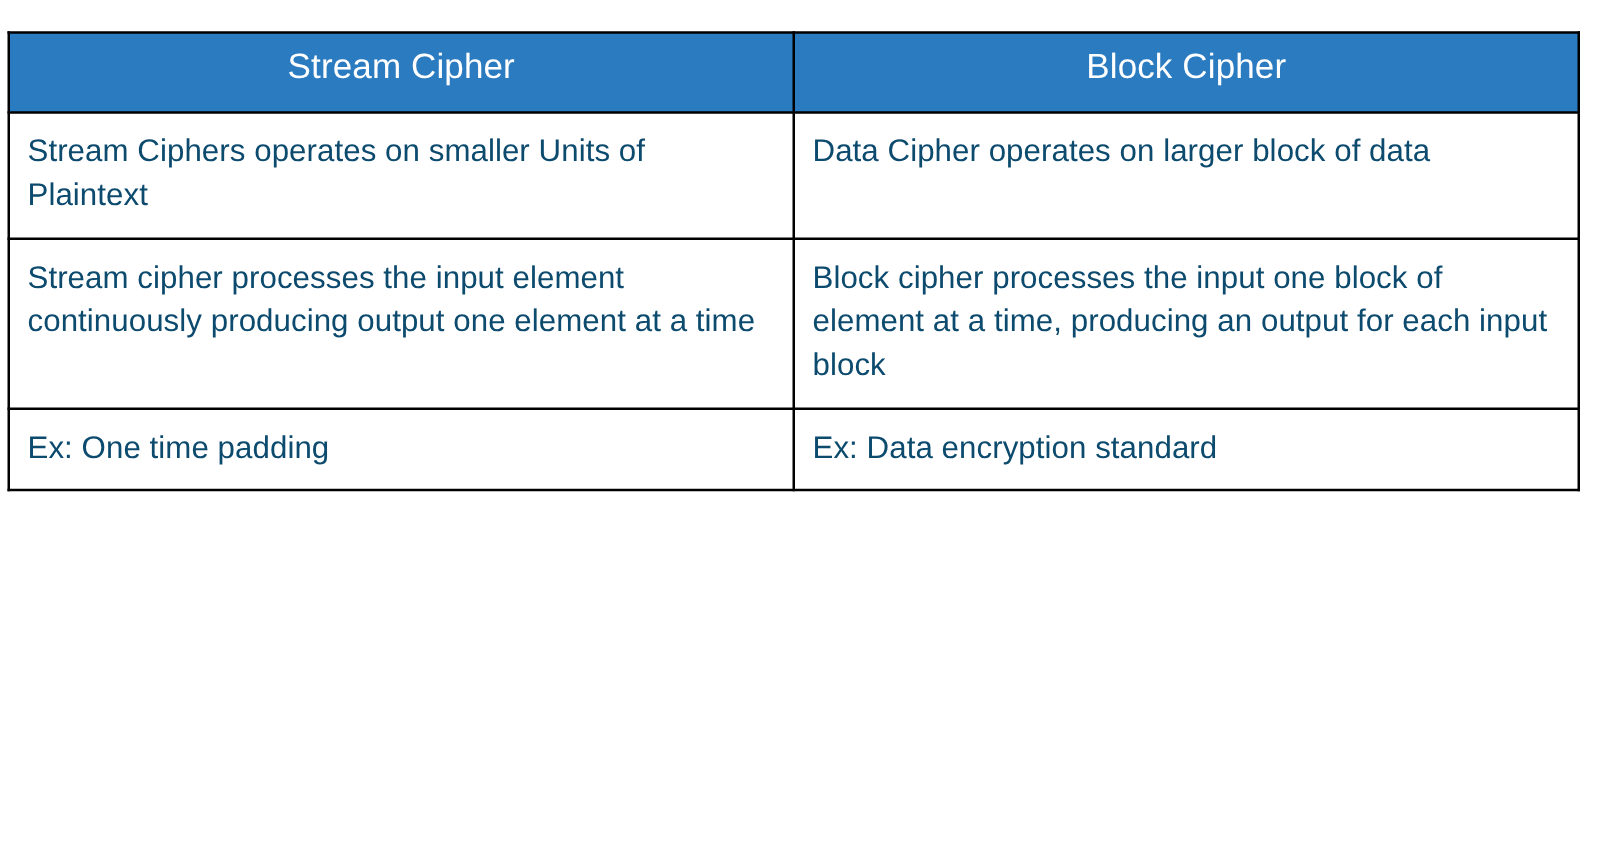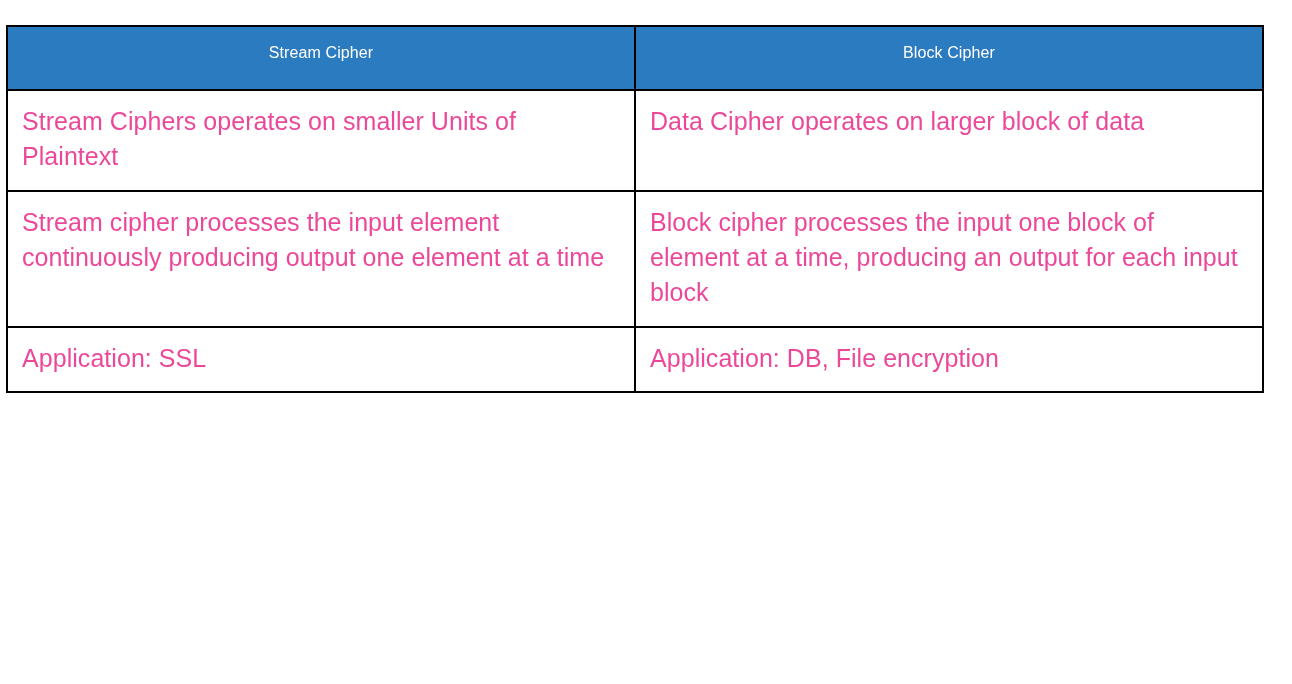--- a/index.html
+++ b/index.html
@@ -51,37 +51,37 @@
     background: #2b7bc0;
     border: 2px solid #000000;
     padding: 0;
   }
   .header-cell-inner {
     display: flex;
     align-items: center;
     justify-content: center;
     height: 52px;
     color: #ffffff;
-    font-size: 16px;
+    font-size: 28px;
     line-height: 30px;
     font-weight: 400;
     letter-spacing: 0.1px;
     white-space: nowrap;
   }
 
   
   .comparison-table tbody td {
     background: #ffffff;
   }
   .cell-inner {
     padding: 13px 16px 14px 14px;
     font-size: 25px;
     line-height: 35px;
     font-weight: 400;
-    color: #ec4899;
+    color: #0c4a6e;
     letter-spacing: 0.05px;
   }
 
   
   tr[data-rowindex="0"] .cell-inner { min-height: 72px; }
   tr[data-rowindex="1"] .cell-inner { min-height: 37px; }
   tr[data-rowindex="2"] .cell-inner { min-height: 107px; }
   tr[data-rowindex="3"] .cell-inner { min-height: 35px; }
   tr[data-rowindex="4"] .cell-inner { min-height: 35px; }
   tr[data-rowindex="5"] .cell-inner { min-height: 36px; }
@@ -119,24 +119,24 @@
         </td>
       </tr>
       <tr data-rowindex="2">
         <td>
           <div class="cell-inner">Stream cipher processes the input element continuously producing output one element at a time</div>
         </td>
         <td>
           <div class="cell-inner">Block cipher processes the input one block of element at a time, producing an output for each input block</div>
         </td>
       </tr>
-      <tr data-rowindex="6">
+      <tr data-rowindex="5">
         <td>
-          <div class="cell-inner">Application: SSL</div>
+          <div class="cell-inner">Ex: One time padding</div>
         </td>
         <td>
-          <div class="cell-inner">Application: DB, File encryption</div>
+          <div class="cell-inner">Ex: Data encryption standard</div>
         </td>
       </tr>
     </tbody>
   </table>
 
 </div>
 
 </body></html>

